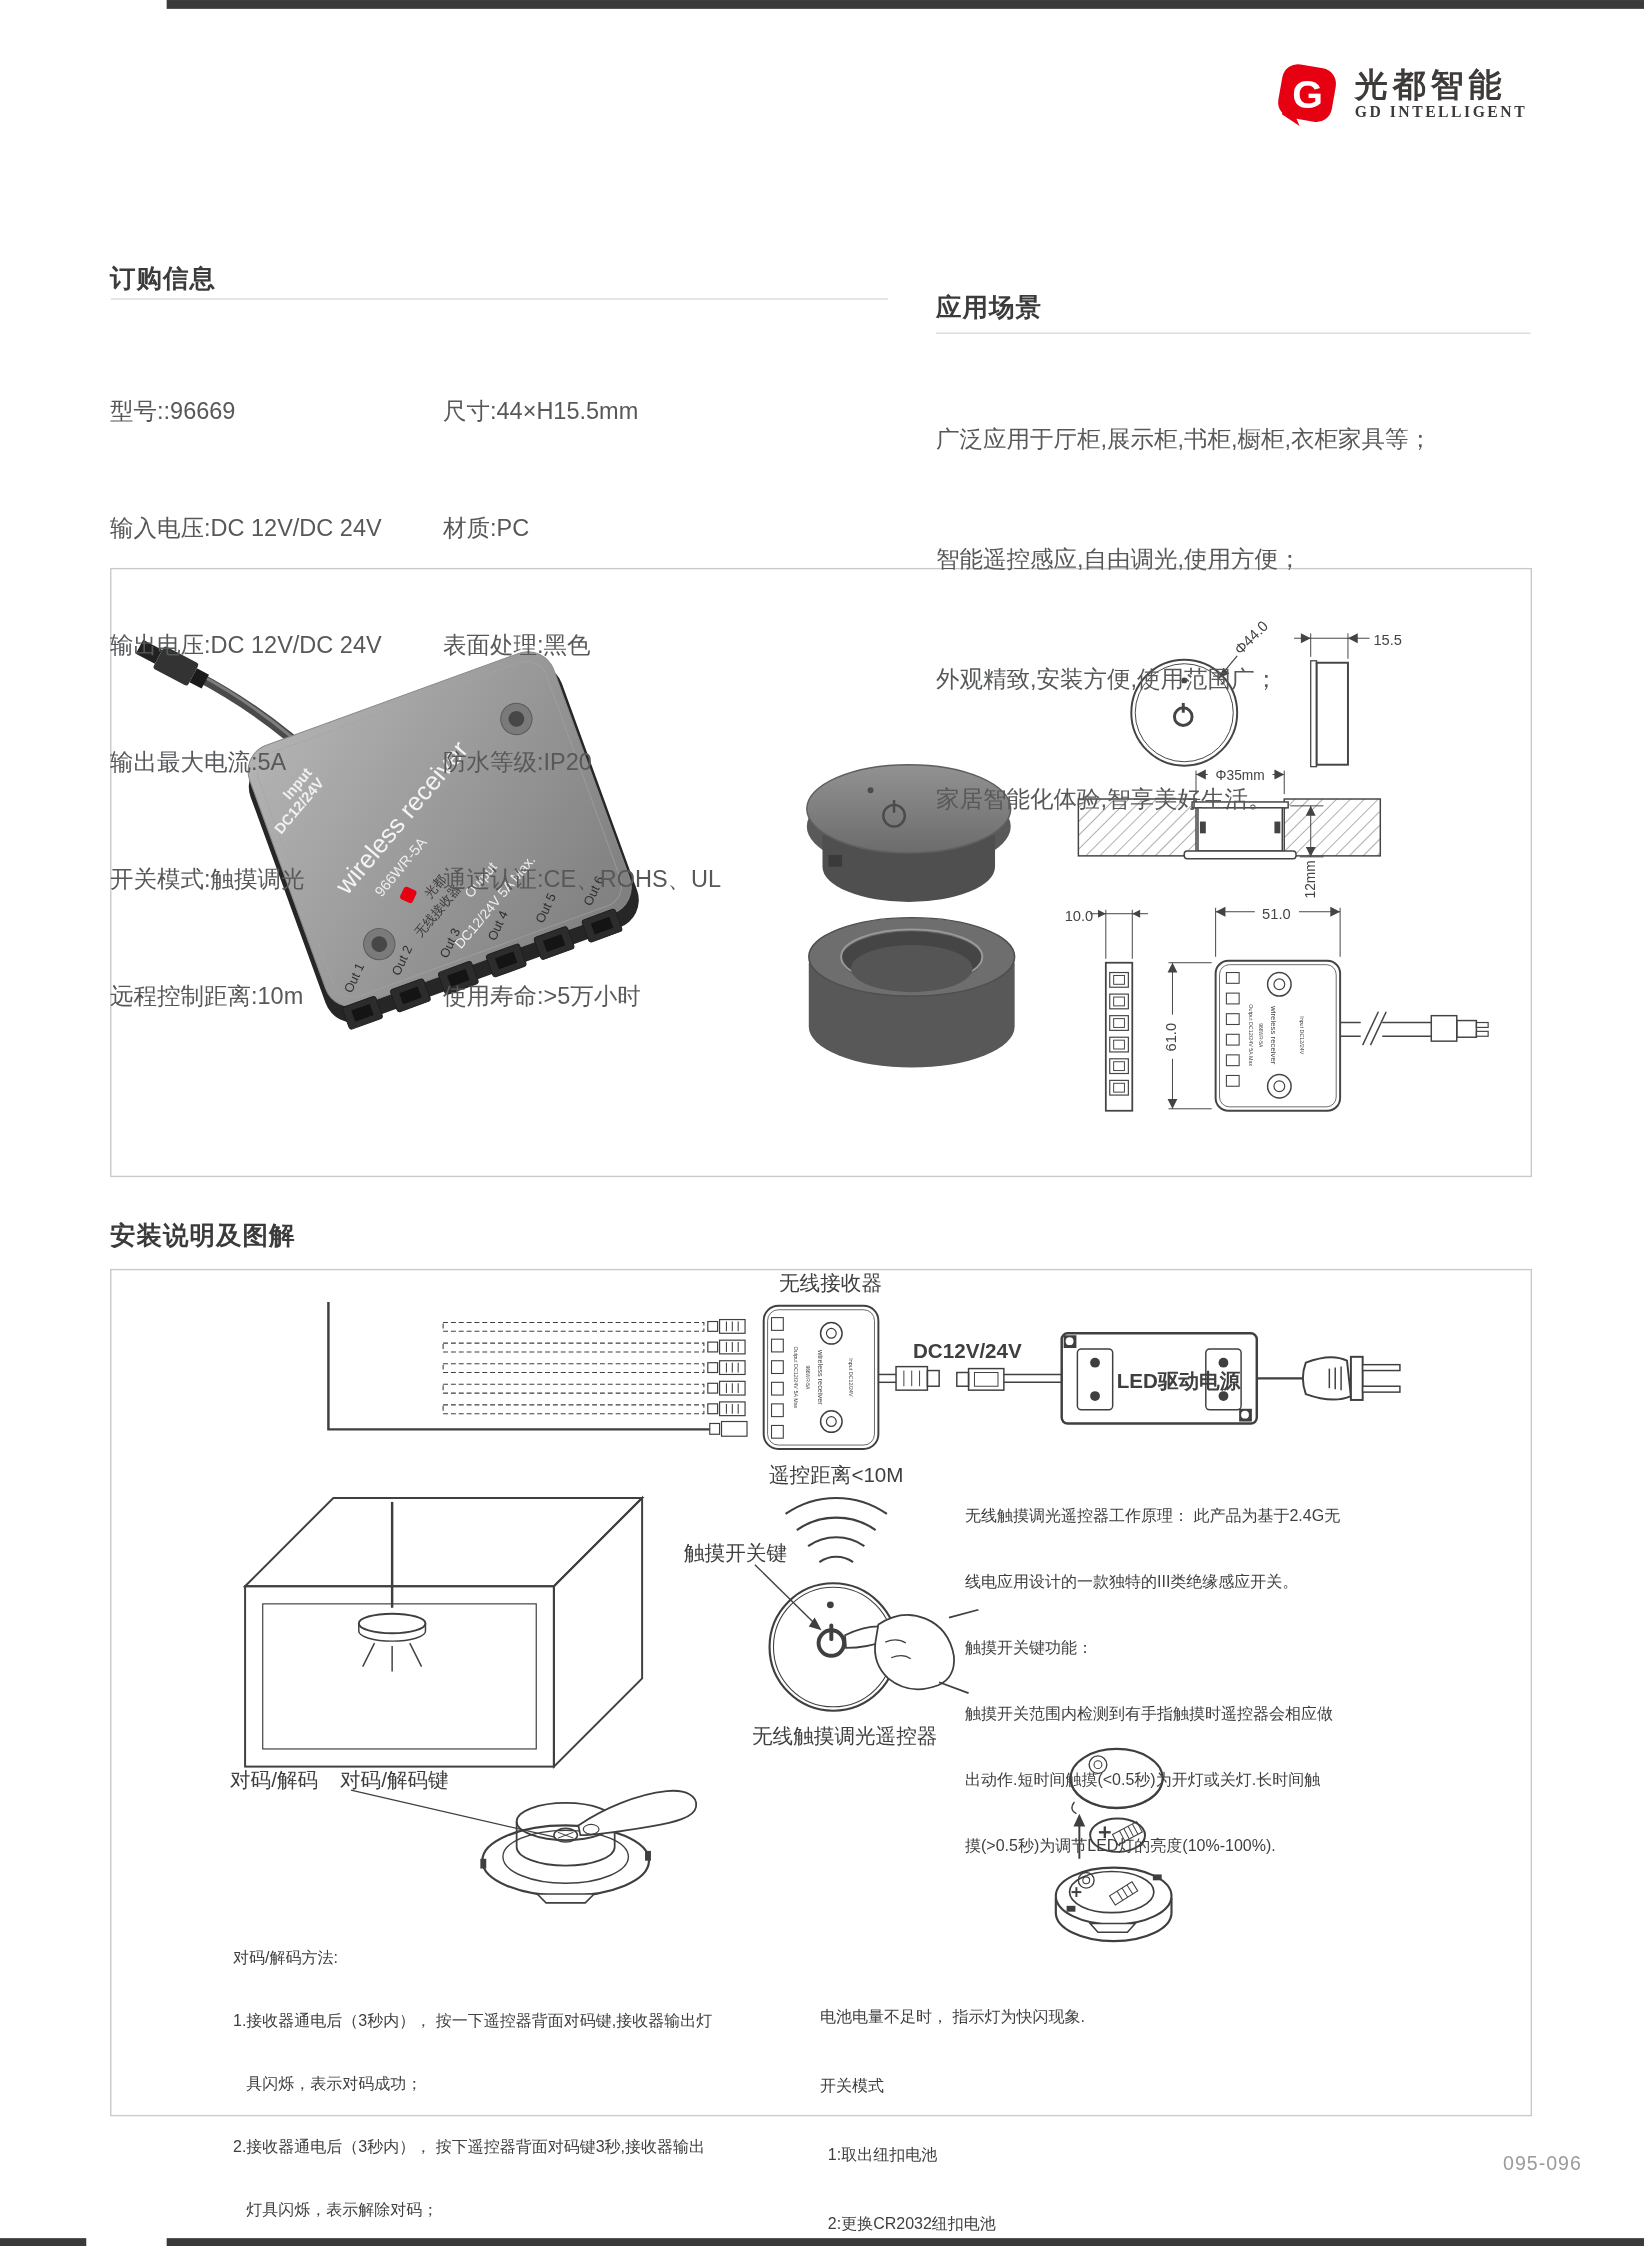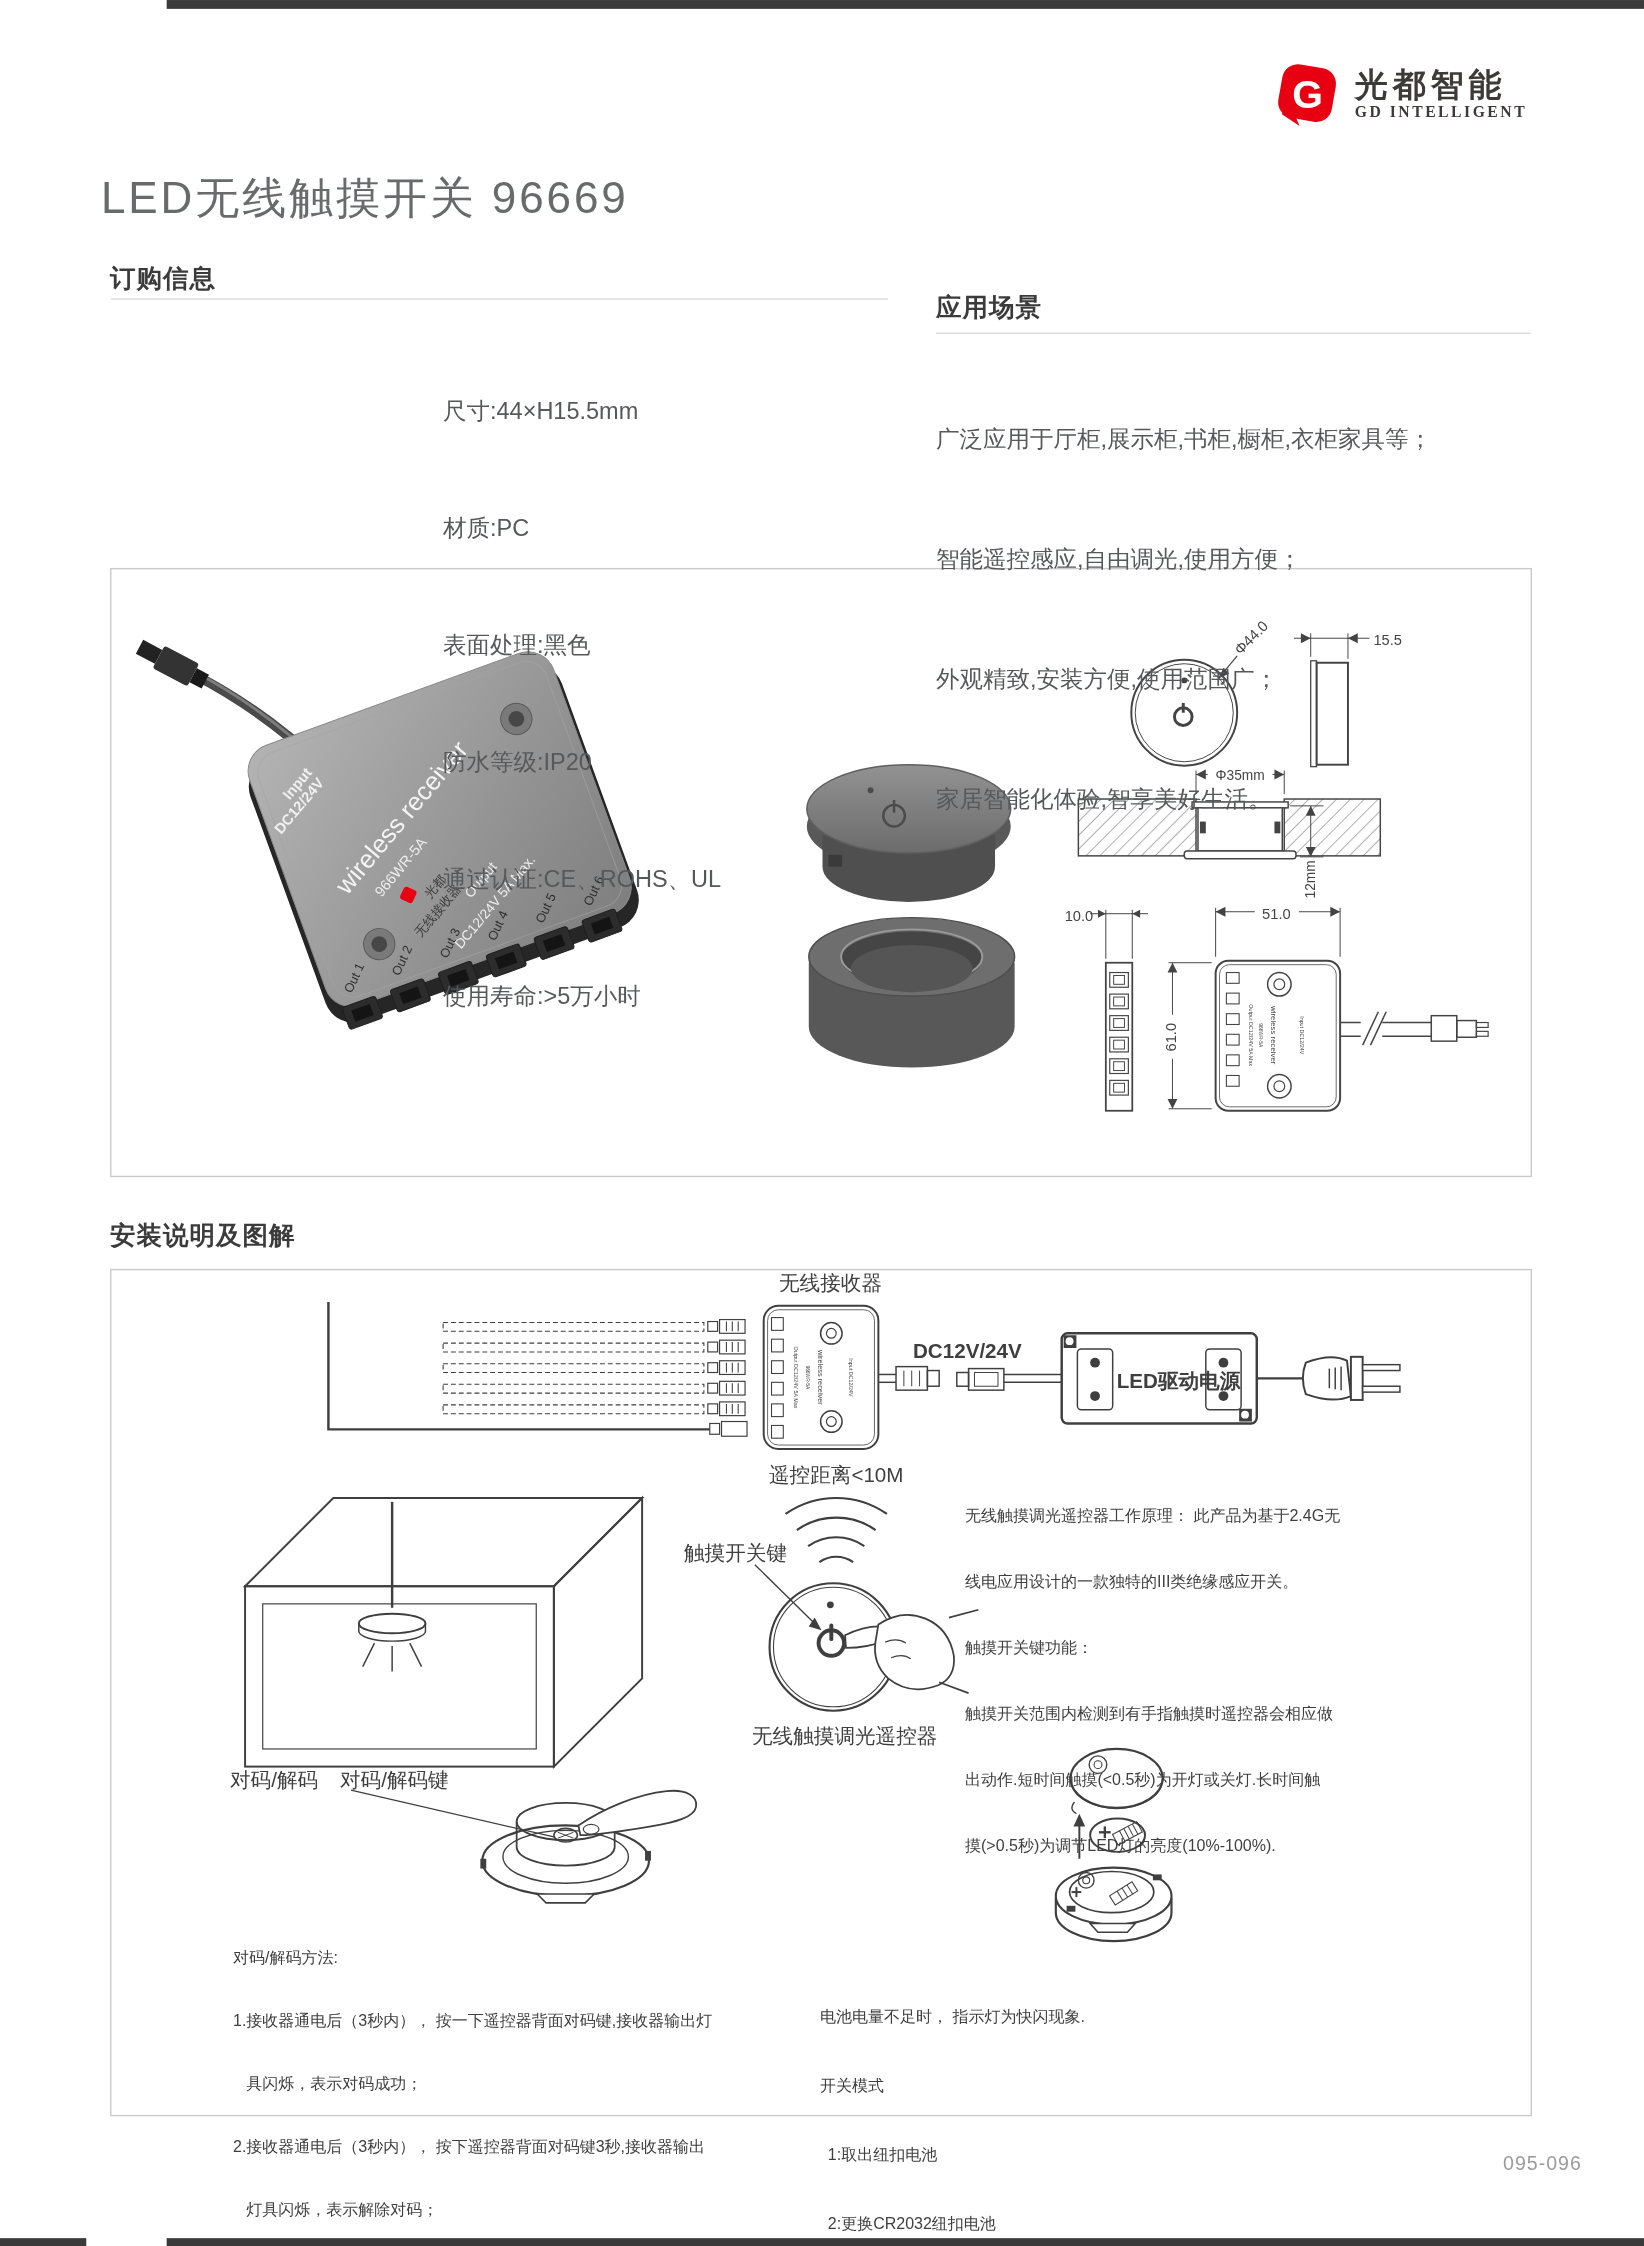--- a/index.html
+++ b/index.html
@@ -428,24 +428,31 @@
     <rect x="10" y="9" width="55" height="55" rx="16" transform="rotate(10 37 37)" fill="#e60012"></rect>
     <path d="M12,58 L30,70 L19,44 Z" fill="#e60012"></path>
     <text x="38" y="52" font-size="40" font-weight="bold" fill="#ffffff" text-anchor="middle">G</text>
   </svg>
   <div>
     <div class="logo-cn">光都智能</div>
     <div class="logo-en">GD INTELLIGENT</div>
   </div>
 </div>
 
-<div class="t title" style="left:101px;top:169px;">LED无线触摸开关 96669</div>
 
 <div class="t h1" style="left:110px;top:261px;">订购信息</div>
 
+<div class="t spec" style="left:110px;top:314px;">
+  <div>型号::96669</div>
+  <div>输入电压:DC 12V/DC 24V</div>
+  <div>输出电压:DC 12V/DC 24V</div>
+  <div>输出最大电流:5A</div>
+  <div>开关模式:触摸调光</div>
+  <div>远程控制距离:10m</div>
+</div>
 
 <div class="t spec" style="left:443px;top:314px;">
   <div>尺寸:44×H15.5mm</div>
   <div>材质:PC</div>
   <div>表面处理:黑色</div>
   <div>防水等级:IP20</div>
   <div>通过认证:CE、ROHS、UL</div>
   <div>使用寿命:&gt;5万小时</div>
 </div>
 

